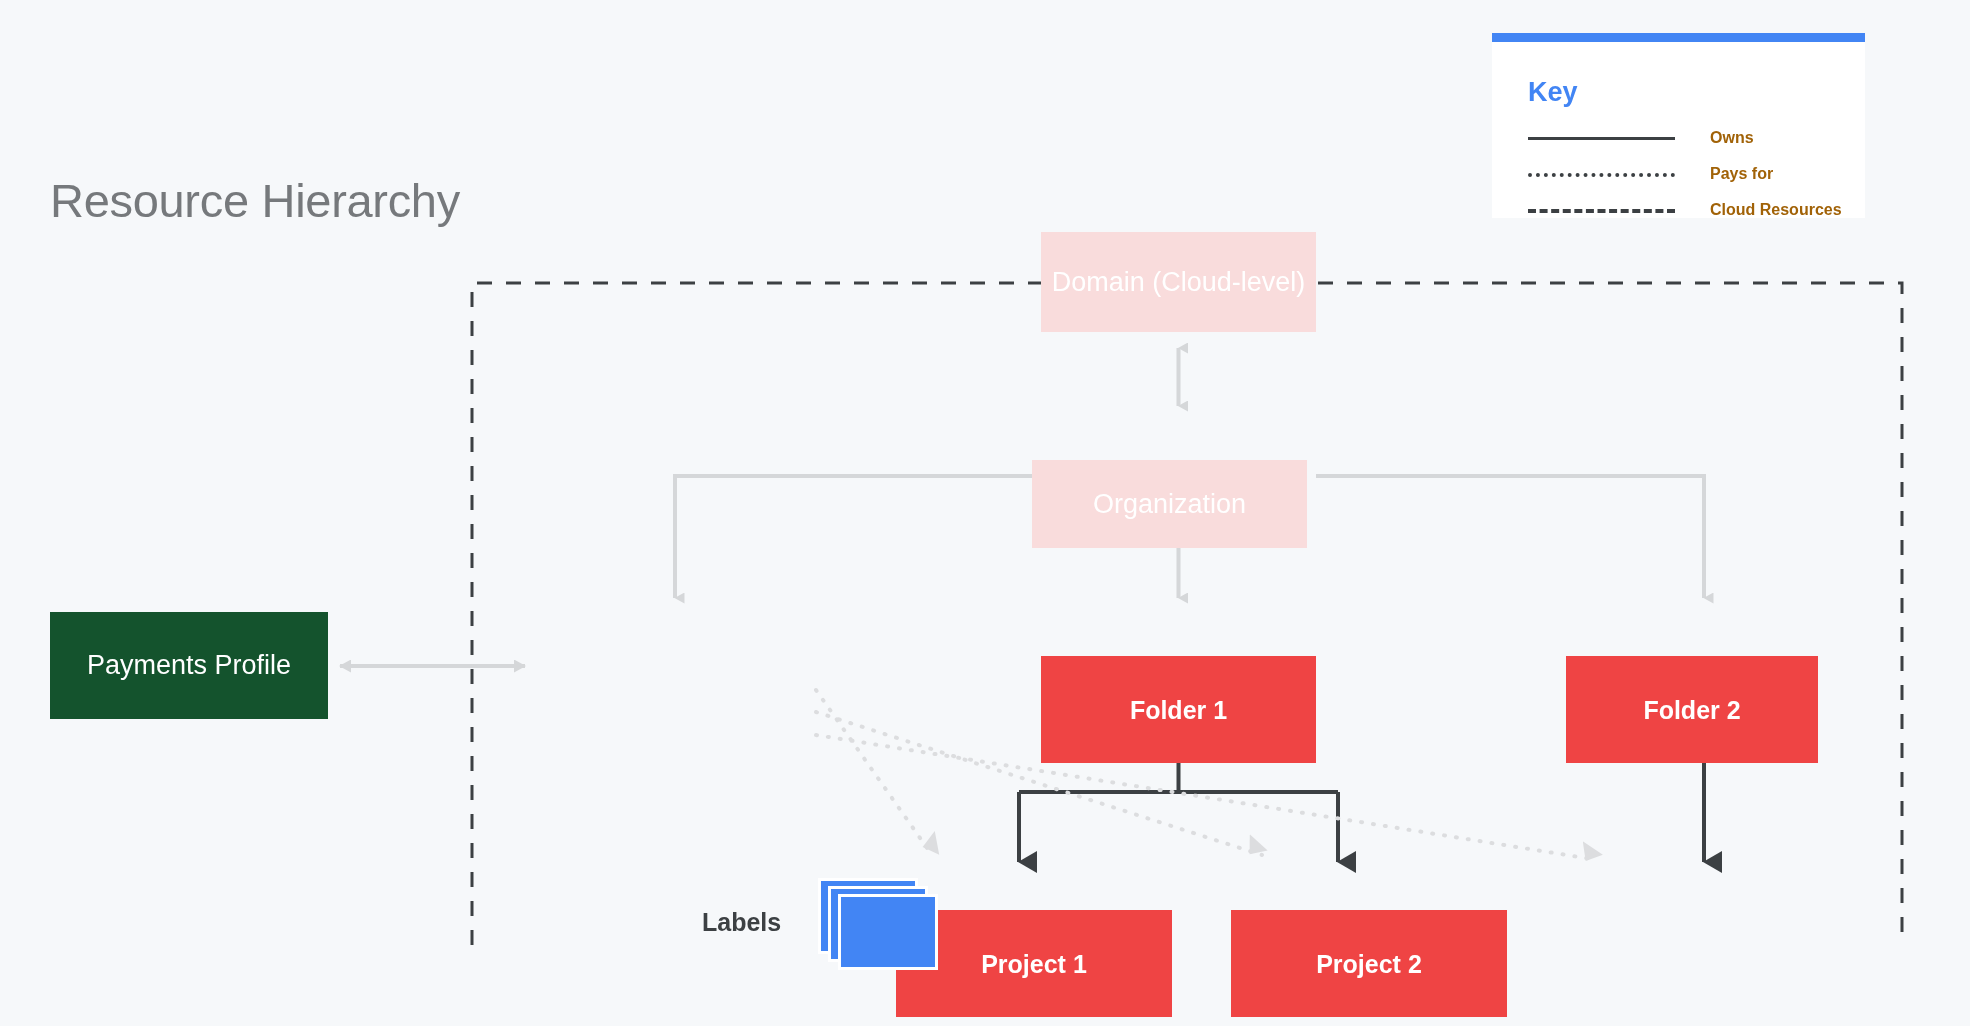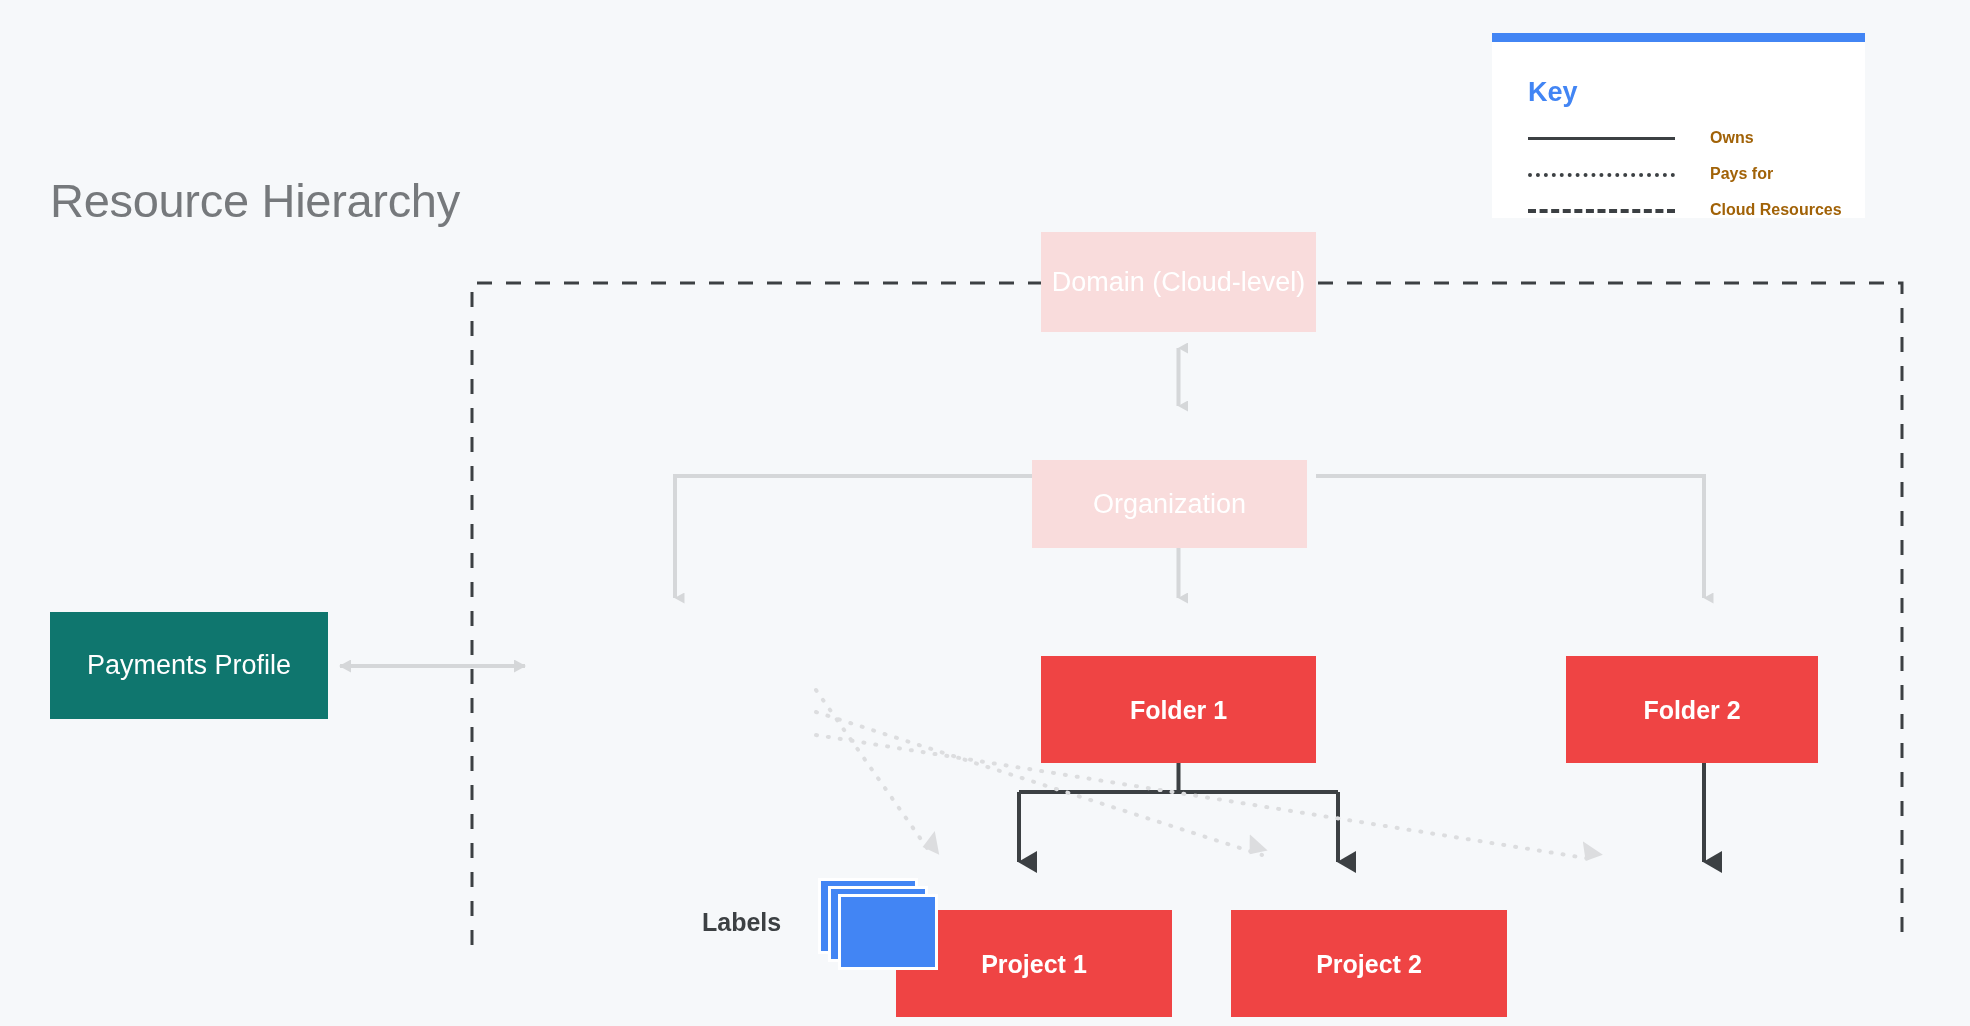--- a/index.html
+++ b/index.html
@@ -59,21 +59,21 @@
     width: 100%;
   }
 
   .node.pink {
     background: #f9dcdc;
     color: #ffffff;
     font-size: 27px;
     font-weight: 400;
   }
   .node.cream {
-    background: #0f766e;
+    background: #14532d;
     color: #ffffff;
     font-size: 27px;
     font-weight: 400;
   }
   .node.mint {
     background: #d9eade;
     color: #ffffff;
     font-size: 27px;
     font-weight: 400;
   }

